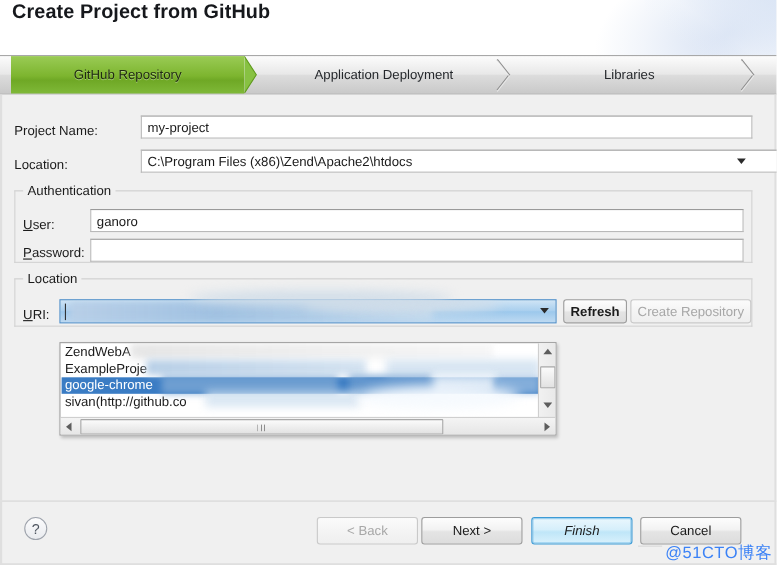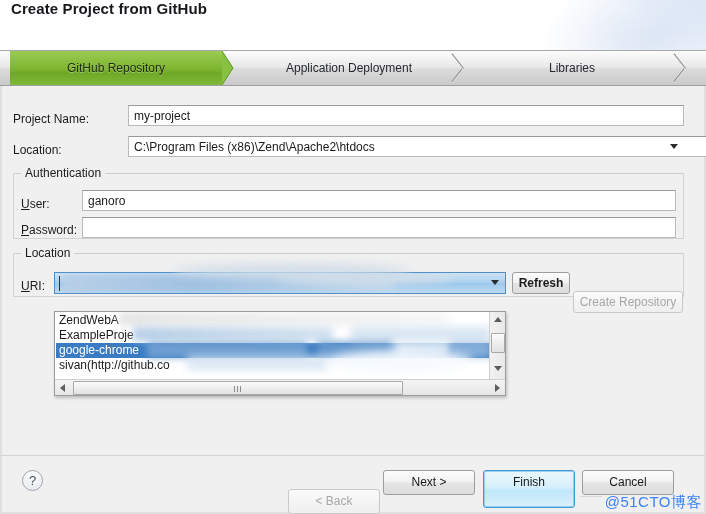--- a/index.html
+++ b/index.html
@@ -51,21 +51,21 @@
     top: 0px;
     width: 120px;
     height: 50px;
     background: linear-gradient(215deg, rgba(214,226,244,0.75) 0%, rgba(240,245,252,0.25) 48%, rgba(255,255,255,0) 75%);
     pointer-events: none;
   }
   #title {
     position: absolute;
     left: 11px;
     top: 0px;
-    font-size: 15px;
+    font-size: 18px;
     font-weight: bold;
     letter-spacing: 0.1px;
     color: #16181c;
     white-space: nowrap;
   }
 
   
   #steps {
     position: absolute;
     left: 0;
@@ -187,21 +187,20 @@
     font-size: 12px;
     color: #1b1b1b;
     text-align: center;
     white-space: nowrap;
     overflow: hidden;
   }
   .btn-disabled {
     color: #a7a7a7;
     border-color: #c9c9c9;
     background: linear-gradient(#fbfbfb 0%, #f4f4f4 50%, #efefef 100%);
-    margin-top: 19px;
   }
   .btn-default {
     border: 1px solid #3c9bd6;
     box-shadow: 0 0 0 1px rgba(130,195,235,0.75) inset;
     background: linear-gradient(#eaf7fd 0%, #d6effb 45%, #bfe6f8 55%, #d9f1fc 100%);
   }
 
   
   #dropdown {
     position: absolute;
@@ -466,21 +465,21 @@
   <div id="help-btn">?</div>
 
   <div class="btn btn-disabled" style="left:288px; top:470px; width:92px; height:25px; line-height:23px;">
     <span>&lt; Back</span>
   </div>
 
   <div class="btn" style="left:383px; top:470px; width:92px; height:25px; line-height:23px;">
     <span>Next &gt;</span>
   </div>
 
-  <div class="btn btn-default" style="left:483px; top:470px; width:92px; height:38px; line-height:23px;">
+  <div class="btn btn-default" style="left:483px; top:470px; width:92px; height:25px; line-height:23px;font-style:italic;">
     <span>Finish</span>
   </div>
 
   <div class="btn" style="left:582px; top:470px; width:92px; height:25px; line-height:23px;">
     <span>Cancel</span>
   </div>
 
   <div id="watermark-line"></div>
   <div id="watermark">@51CTO博客</div>
 

